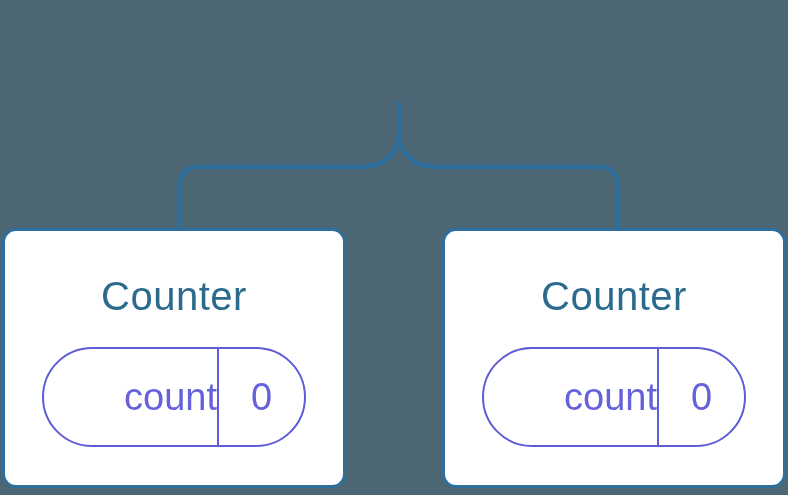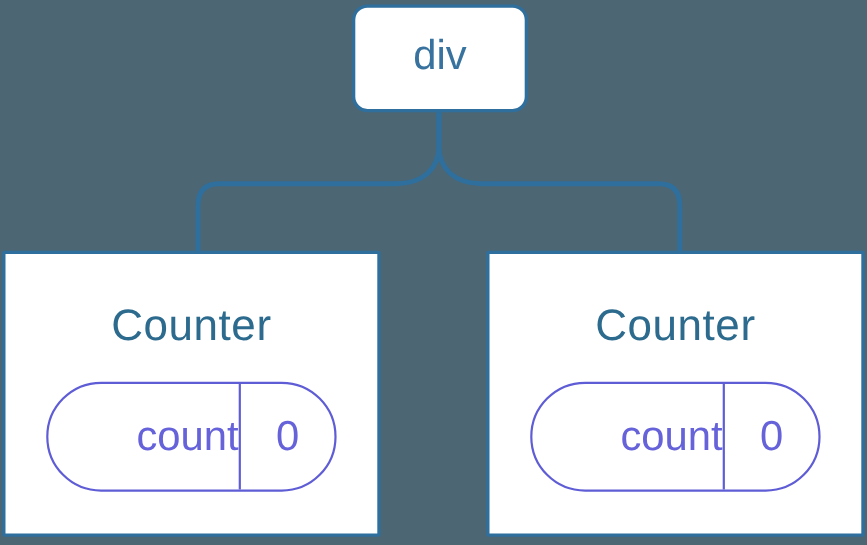--- a/index.html
+++ b/index.html
@@ -43,21 +43,21 @@
     line-height: 1;
     padding-bottom: 4px;
   }
   .counter-card {
     position: absolute;
     top: 228px;
     width: 344px; height: 260px;
     box-sizing: border-box;
     background: #FFFFFF;
     border: 3px solid #2F6F9E;
-    border-radius: 2px;
+    border-radius: 14px;
     display: flex;
     flex-direction: column;
     align-items: center;
   }
   .counter-card.left  { left: 2px; }
   .counter-card.right { left: 442px; }
   .counter-title {
     margin-top: 41px;
     color: #2D6B8E;
     font-size: 40px;
@@ -97,23 +97,20 @@
 </head>
 <body>
 
 <div class="canvas">
 
   <svg class="connectors" viewBox="0 0 788 495" aria-hidden="true">
     <path d="M 399 102 L 399 133 C 399 153 385 167 360 167 L 199 167 C 186 167 180 174 180 187 L 180 229"></path>
     <path d="M 399 102 L 399 133 C 399 153 413 167 438 167 L 599 167 C 612 167 618 174 618 187 L 618 229"></path>
   </svg>
 
-  <div class="root-node">
-    <span class="root-label">div</span>
-  </div>
 
   <div class="counter-card left">
     <div class="counter-title">Counter</div>
     <div class="state-pill">
       <div class="state-key-cell">
         <span>count</span>
       </div>
       <div class="state-value-cell">
         <span>0</span>
       </div>

